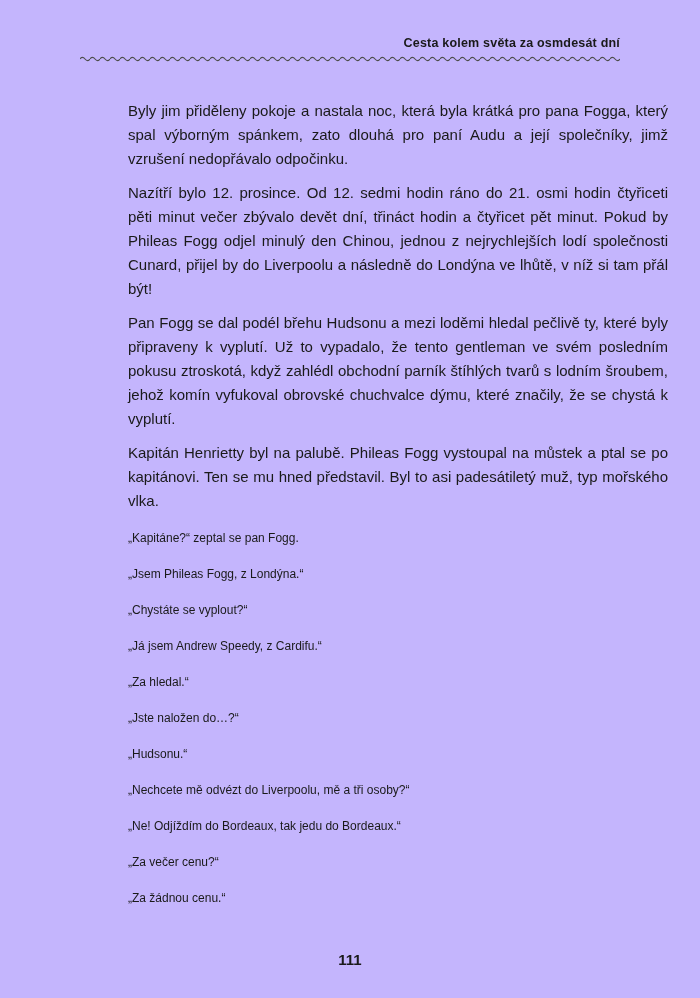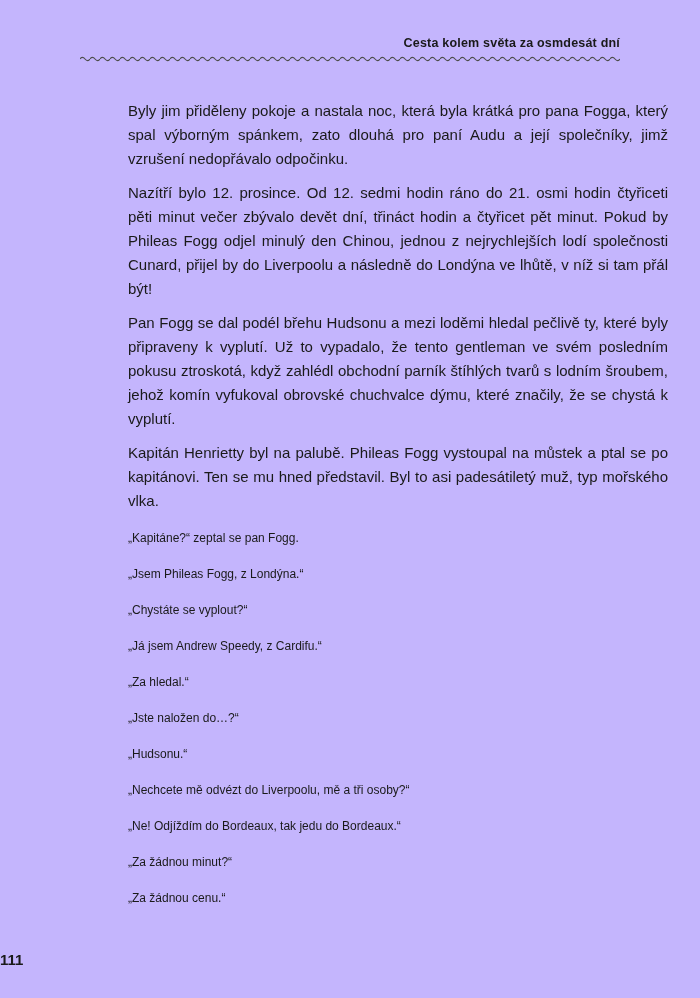--- a/index.html
+++ b/index.html
@@ -56,20 +56,21 @@
     text-align: left;
   }
   .dialogue:first-of-type {
     margin-top: 4px;
   }
   .page-footer {
     position: absolute;
     left: 0;
     bottom: 30px;
     width: 700px;
+    text-align: center;
   }
   .page-number {
     font-size: 15px;
     font-weight: bold;
     color: #1a1a1a;
   }
 </style>
 </head>
 <body>
 
@@ -95,21 +96,21 @@
 
     <p class="dialogue">„Kapitáne?“ zeptal se pan Fogg.</p>
     <p class="dialogue">„Jsem Phileas Fogg, z Londýna.“</p>
     <p class="dialogue">„Chystáte se vyplout?“</p>
     <p class="dialogue">„Já jsem Andrew Speedy, z Cardifu.“</p>
     <p class="dialogue">„Za hledal.“</p>
     <p class="dialogue">„Jste naložen do…?“</p>
     <p class="dialogue">„Hudsonu.“</p>
     <p class="dialogue">„Nechcete mě odvézt do Liverpoolu, mě a tři osoby?“</p>
     <p class="dialogue">„Ne! Odjíždím do Bordeaux, tak jedu do Bordeaux.“</p>
-    <p class="dialogue">„Za žádnou minut?“</p>
+    <p class="dialogue">„Za večer cenu?“</p>
     <p class="dialogue">„Za žádnou cenu.“</p>
   </main>
 
   <footer class="page-footer">
     <div class="page-number">111</div>
   </footer>
 
 </div>
 
 </body></html>

